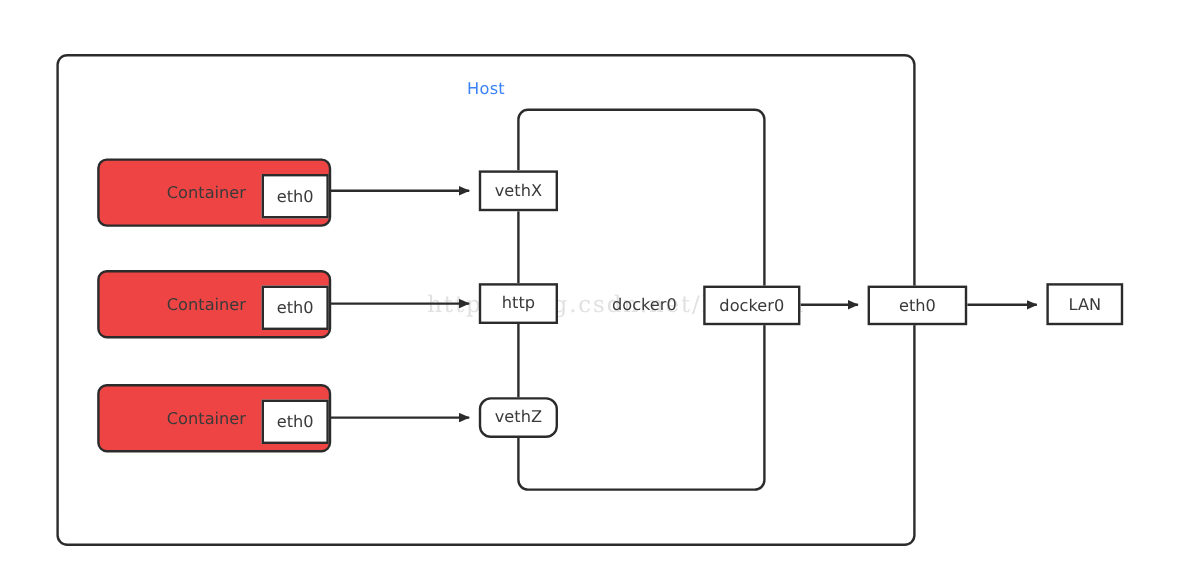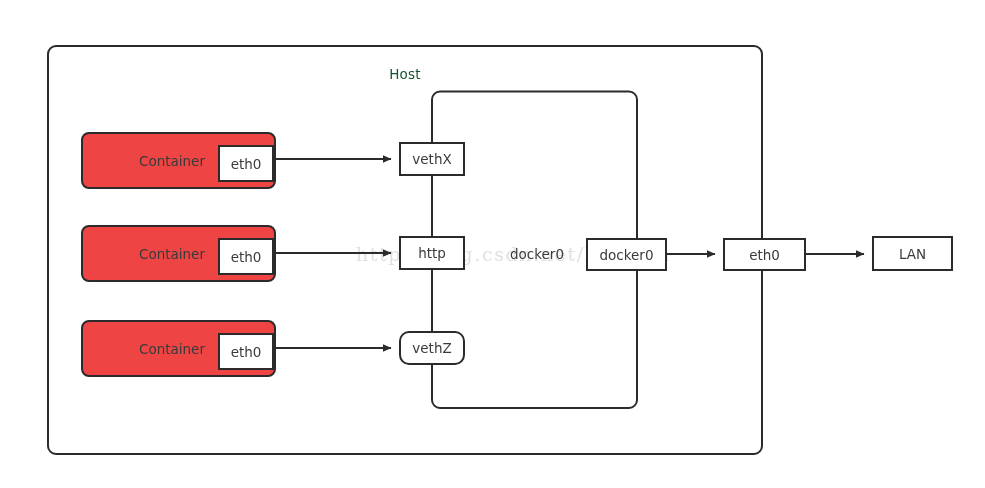--- a/index.html
+++ b/index.html
@@ -25,21 +25,21 @@
     width: 716px; height: 410px;
     border: 2px solid #2b2b2b;
     border-radius: 9px;
     background: transparent;
   }
   .host-label {
     left: 355px; top: 66px;
     width: 100px;
     text-align: center;
     font-size: 13.5px;
-    color: #14532d;
+    color: #3b82f6;
     letter-spacing: .2px;
   }
 
   
   .watermark {
     left: 356px; top: 243px;
     width: 420px;
     font-family: "DejaVu Serif", "Liberation Serif", serif;
     font-size: 19px;
     color: #e2e0e0;
@@ -98,21 +98,21 @@
     color: #3a3a3a;
     white-space: nowrap;
   }
   .veth  { left: 399px; width: 66px; height: 34px; }
   .veth-x { top: 142px; }
   .veth-y { top: 236px; }
   .veth-z { top: 331px; border-radius: 10px; }
 
   .docker0-node { left: 586px; top: 238px; width: 81px; height: 33px; }
   .eth0-node    { left: 723px; top: 238px; width: 83px; height: 33px; }
-  .lan-node     { left: 872px; top: 236px; width: 81px; height: 35px; }
+  .lan-node     { left: 872px; top: 236px; width: 64px; height: 35px; }
 
   .bridge-caption {
     left: 487px; top: 246px;
     width: 100px;
     text-align: center;
     font-size: 13.5px;
     color: #3a3a3a;
     white-space: nowrap;
   }
 </style>

